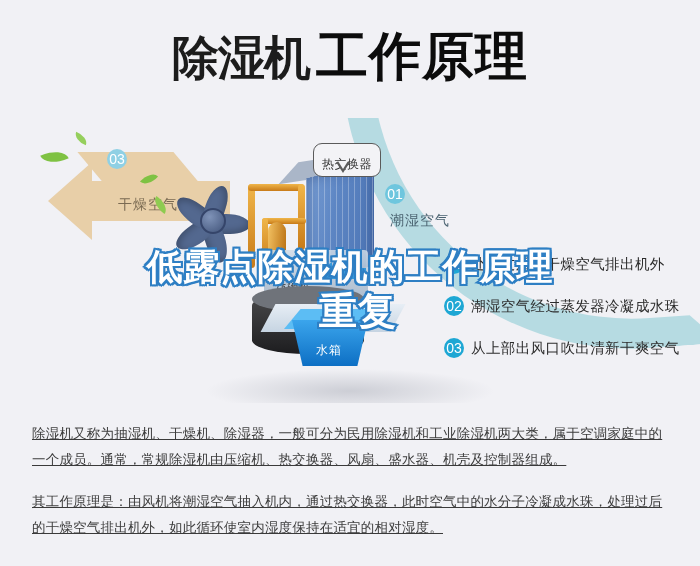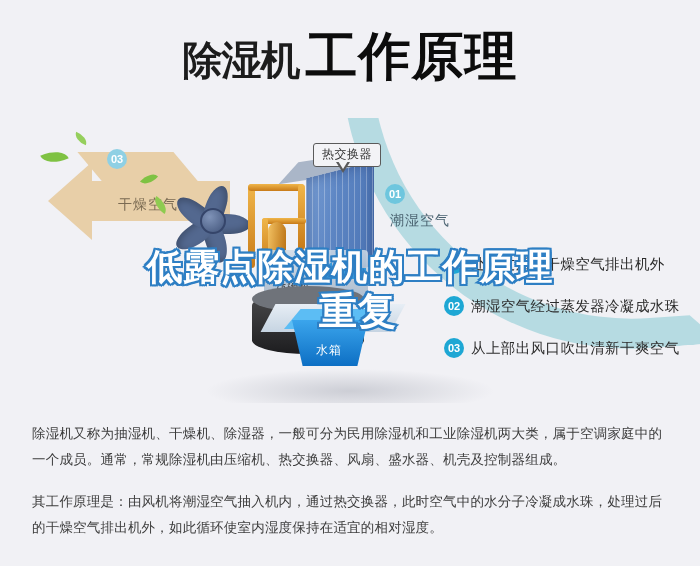--- a/index.html
+++ b/index.html
@@ -26,21 +26,21 @@
 
   
   .title-bar {
     position: absolute;
     left: 0; top: 22px;
     width: 700px;
     text-align: center;
     white-space: nowrap;
   }
   .title-light {
-    font-size: 40px;
+    font-size: 47px;
     font-weight: 700;
     letter-spacing: -1px;
     color: #1c1c1c;
     font-family: "DejaVu Sans", "Liberation Sans", sans-serif;
   }
   .title-strong {
     font-size: 52px;
     font-weight: 700;
     letter-spacing: 1px;
     color: #0c0c0c;
@@ -267,42 +267,42 @@
     left: 200px; top: 250px;
     width: 300px; height: 46px;
     background: radial-gradient(ellipse at center, rgba(120,125,140,.30) 0%, rgba(120,125,140,0) 68%);
   }
 
   
   .badge {
     position: absolute;
     width: 20px; height: 20px;
     border-radius: 50%;
-    font-size: 11px;
-    font-weight: 700;
+    font-size: 14px;
+    font-weight: 400;
     color: #ffffff;
     display: flex;
     align-items: center;
     justify-content: center;
     font-family: "Liberation Sans", sans-serif;
   }
   .badge.solid { background: #1ea7d4; margin-left: 48px; }
   .badge.pale  { background: #6ec6de; }
   .badge.ghost { background: #8fd0e4; }
 
   .badge-03-left { left: 107px; top: 31px; }
   .badge-02      { left: 289px; top: 26px; }
   .badge-01      { left: 385px; top: 66px; }
 
   .callout {
     position: absolute;
     left: 313px; top: 25px;
-    padding: 2px 8px 3px;
+    padding: 12px 8px 3px;
     border: 1.6px solid #5a5a5a;
-    border-radius: 3px;
+    border-radius: 9px;
     background: #f3f3f6;
     font-size: 12px;
     color: #333;
     letter-spacing: .5px;
   }
   .callout-stem {
     position: absolute;
     left: 336px; top: 44px;
     width: 0; height: 0;
     border-left: 7px solid transparent;
@@ -373,20 +373,21 @@
   .overlay-line.second {
     font-size: 38px;
     transform: translateX(8px);
   }
 
   
   .copy {
     position: absolute;
     left: 32px; top: 420px;
     width: 640px;
+    text-decoration: underline;
   }
   .copy p {
     margin: 0 0 16px;
     font-size: 13.5px;
     line-height: 26px;
     color: #3c3c3c;
     letter-spacing: .2px;
     font-family: "DejaVu Sans", "Liberation Sans", sans-serif;
   }
   .copy p:last-child { margin-bottom: 8px; }

